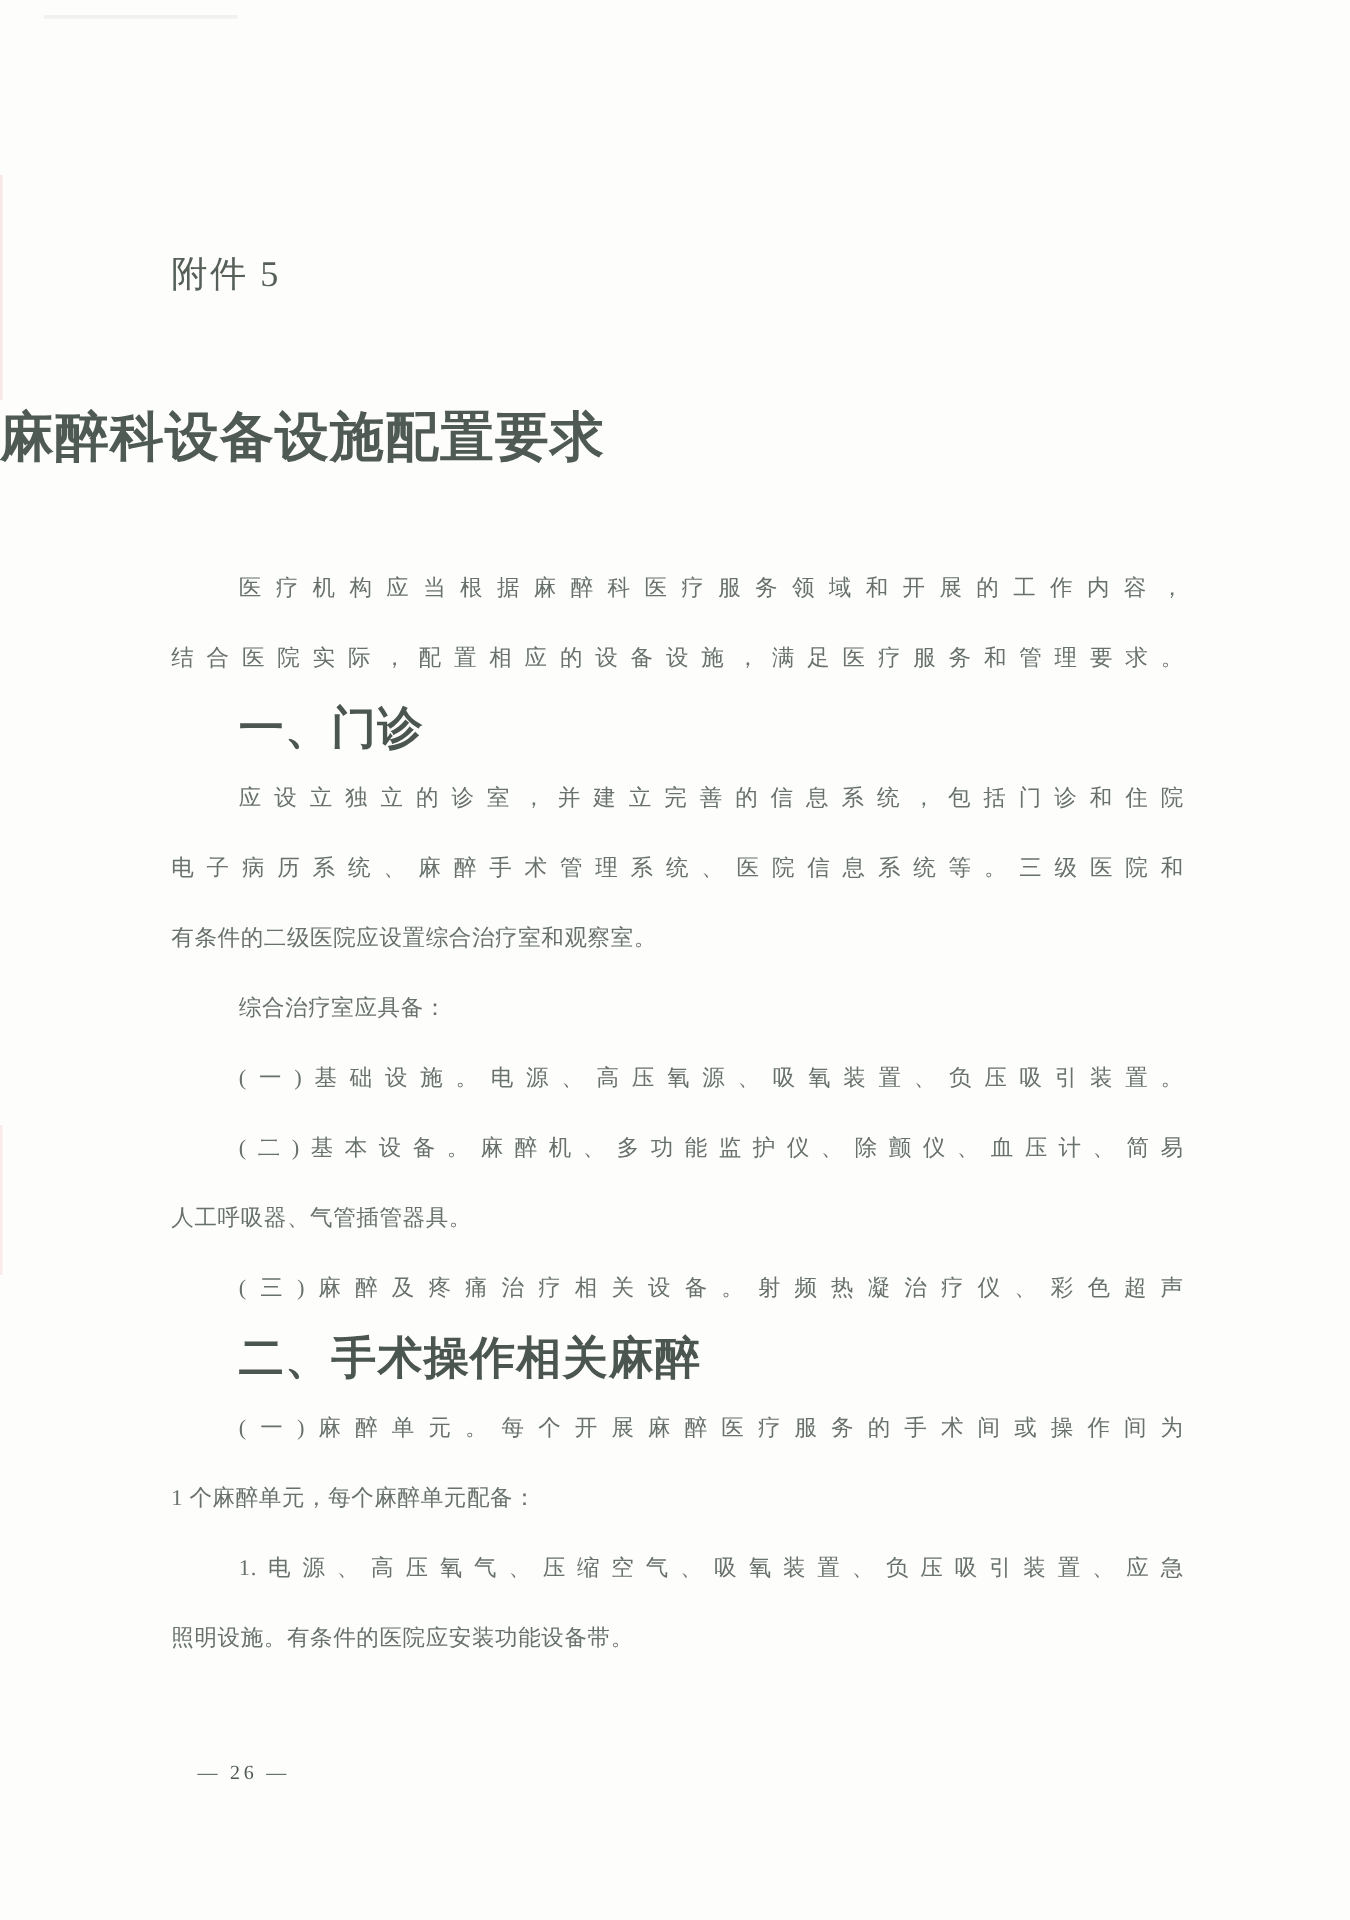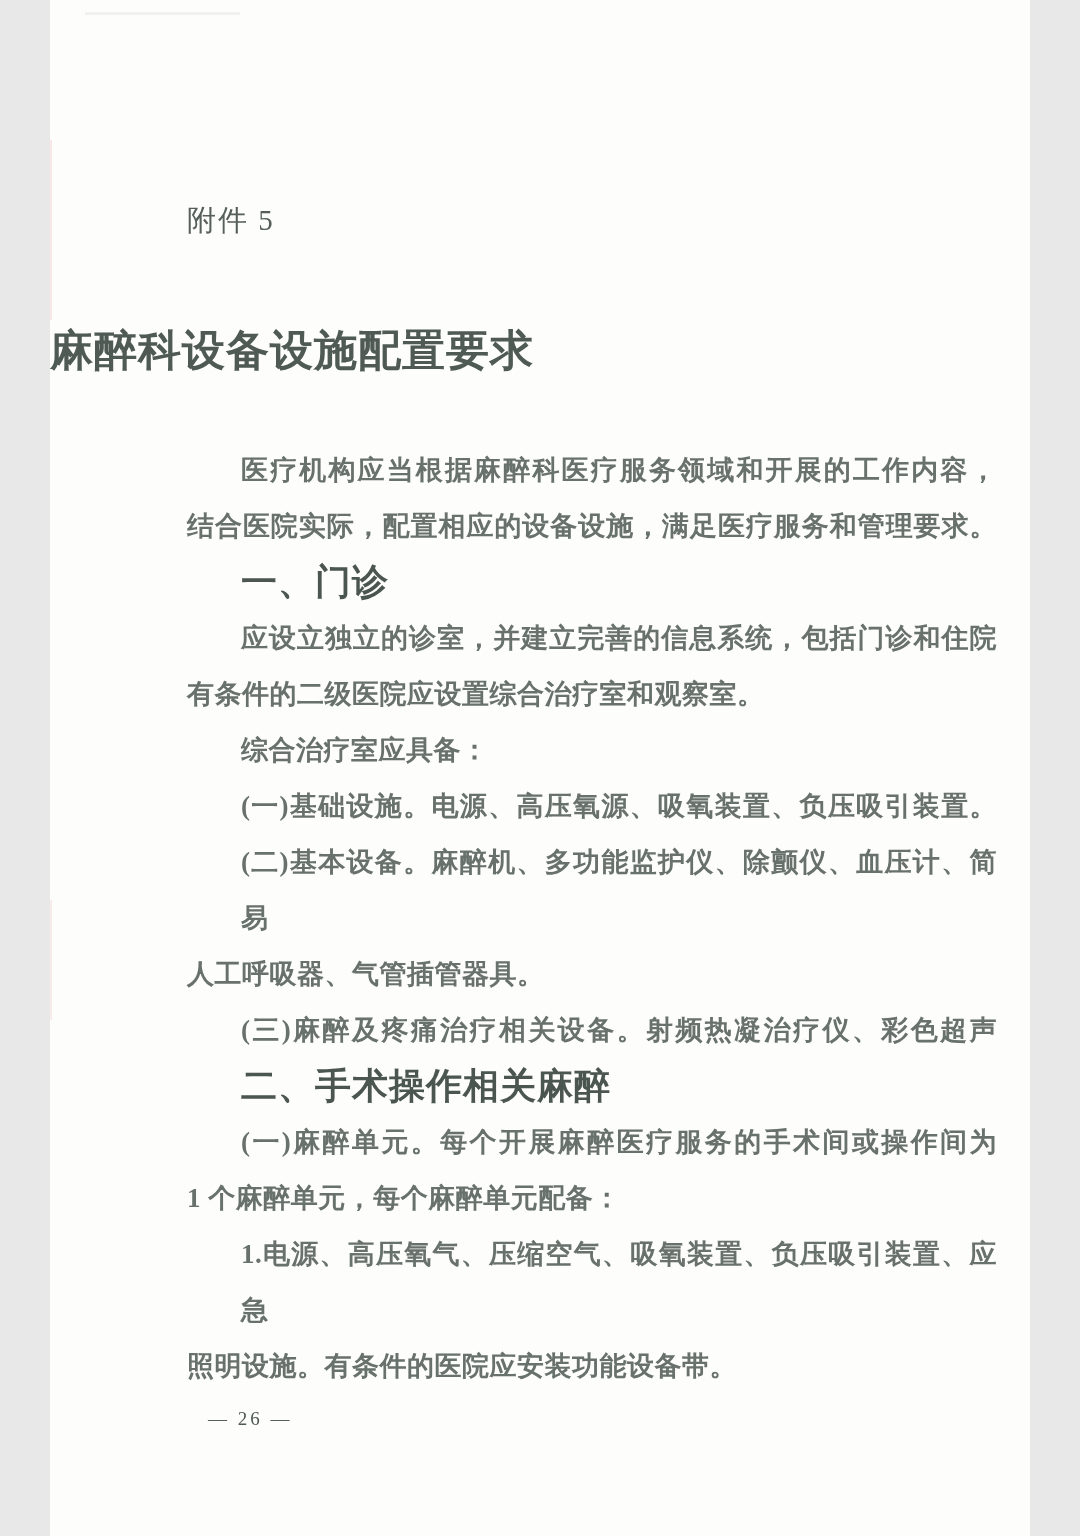--- a/index.html
+++ b/index.html
@@ -1,18 +1,18 @@
 <!DOCTYPE html>
 <html lang="zh" style="--c-page-bg: #fdfdfc; --c-title: #4f5a54; --c-heading: #4c5651; --c-body: #68716b; --c-label: #566059; --c-footer: #4f5953; --c-artifact: #f3c9cc;"><head>
 <meta charset="utf-8">
 <style>
   html,body{margin:0;padding:0;background:#e8e8e8;}
   .page{
     position:relative;
-    width:980px;height:1536px;
+    width:1080px;height:1536px;
     margin:0 auto;
     background:var(--c-page-bg,#fdfdfc);
     overflow:hidden;
     font-family:"Liberation Serif","DejaVu Serif",serif;
   }
   
   .artifact{position:absolute;pointer-events:none;}
   .artifact.left-1{left:0;top:140px;width:2px;height:180px;background:var(--c-artifact,#f3c9cc);opacity:.45;}
   .artifact.left-2{left:0;top:900px;width:2px;height:120px;background:var(--c-artifact,#f3c9cc);opacity:.35;}
   .artifact.top-smudge{left:35px;top:12px;width:155px;height:3px;background:#f1f1ee;}
@@ -28,39 +28,38 @@
     text-align:left;
     font-size:43px;line-height:54px;font-weight:700;
     color:var(--c-title,#4f5a54);
     letter-spacing:1px;
   }
   .text-block{
     position:absolute;left:137px;top:442px;width:810px;
   }
   .line{
     min-height:56px;line-height:56px;
-    font-size:27px;
+    font-size:18px;
     color:var(--c-body,#68716b);
     text-align:justify;
     letter-spacing:0.5px;
-    font-weight:bold;
   }
   .line.fill{text-align-last:justify;}
   .line.indent{padding-left:54px;}
   .line.heading{
     font-family:"Liberation Sans","DejaVu Sans",sans-serif;
     font-weight:700;
     font-size:36px;
     color:var(--c-heading,#4c5651);
     text-align:left;text-align-last:auto;
     letter-spacing:1px;
   }
   .page-number{
     position:absolute;left:158px;top:1402px;
-    font-size:19px;line-height:34px;
+    font-size:16px;line-height:34px;
     color:var(--c-footer,#4f5953);
     letter-spacing:3px;
   }
 </style>
 </head>
 <body>
 
 <div class="page">
   <div class="artifact top-smudge"></div>
   <div class="artifact left-1"></div>
@@ -68,20 +67,21 @@
 
   <div class="attachment-label">附件 5</div>
 
   <h1 class="doc-title" style="margin:0;">麻醉科设备设施配置要求</h1>
 
   <div class="text-block">
       <div class="line body indent fill">医疗机构应当根据麻醉科医疗服务领域和开展的工作内容，</div>
       <div class="line body fill">结合医院实际，配置相应的设备设施，满足医疗服务和管理要求。</div>
       <div class="line heading indent">一、门诊</div>
       <div class="line body indent fill">应设立独立的诊室，并建立完善的信息系统，包括门诊和住院</div>
+      <div class="line body fill">电子病历系统、麻醉手术管理系统、医院信息系统等。三级医院和</div>
       <div class="line body">有条件的二级医院应设置综合治疗室和观察室。</div>
       <div class="line body indent">综合治疗室应具备：</div>
       <div class="line body indent fill">(一)基础设施。电源、高压氧源、吸氧装置、负压吸引装置。</div>
       <div class="line body indent fill">(二)基本设备。麻醉机、多功能监护仪、除颤仪、血压计、简易</div>
       <div class="line body">人工呼吸器、气管插管器具。</div>
       <div class="line body indent fill">(三)麻醉及疼痛治疗相关设备。射频热凝治疗仪、彩色超声</div>
       <div class="line heading indent">二、手术操作相关麻醉</div>
       <div class="line body indent fill">(一)麻醉单元。每个开展麻醉医疗服务的手术间或操作间为</div>
       <div class="line body">1 个麻醉单元，每个麻醉单元配备：</div>
       <div class="line body indent fill">1.电源、高压氧气、压缩空气、吸氧装置、负压吸引装置、应急</div>

